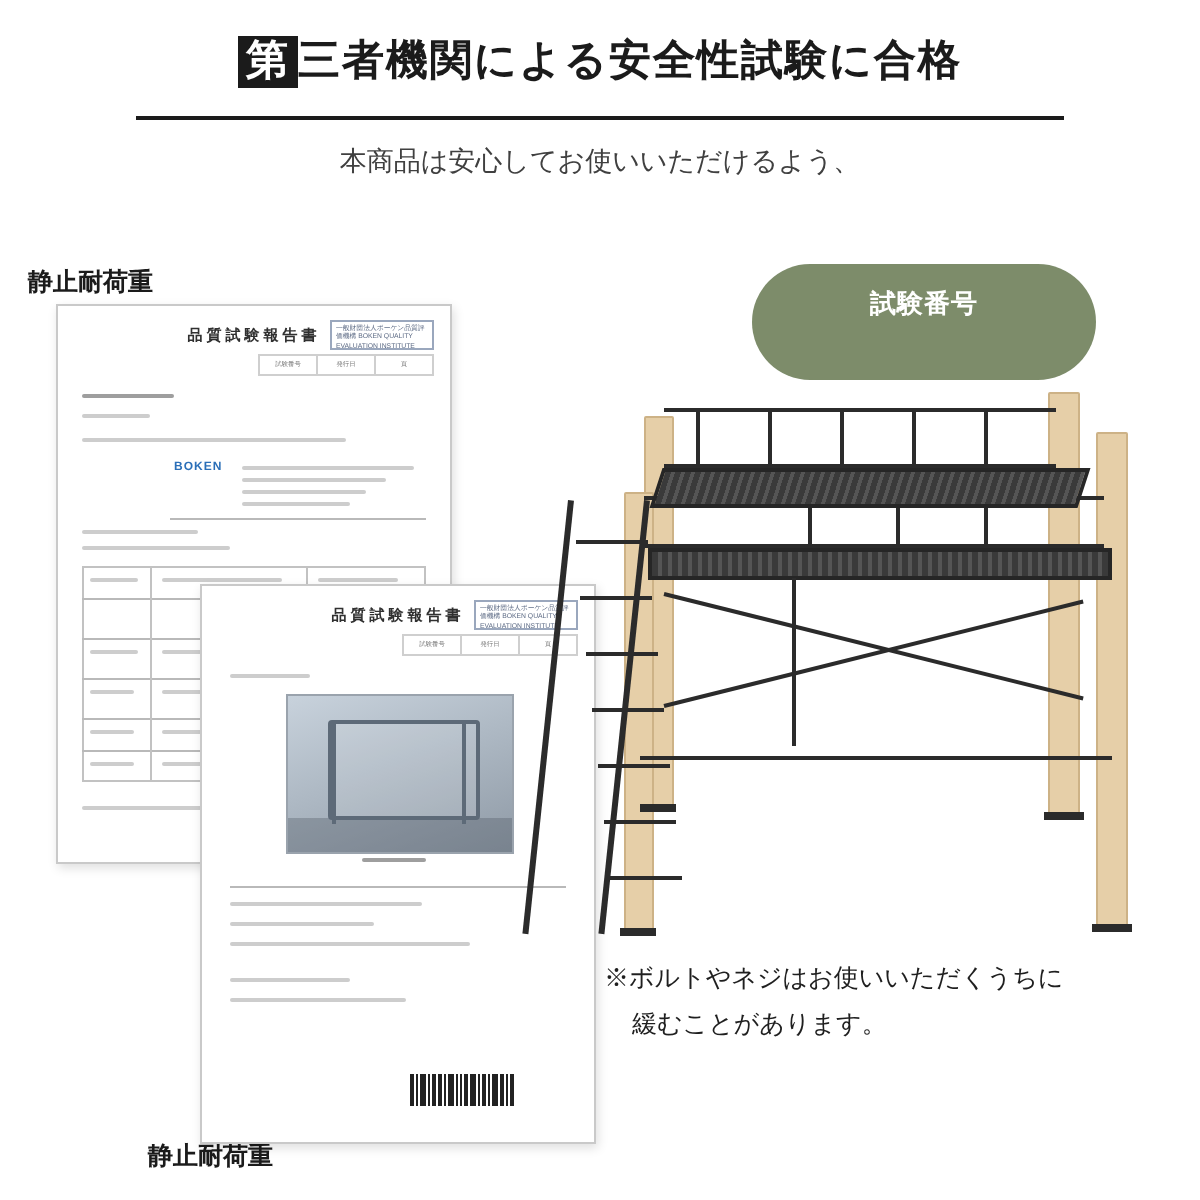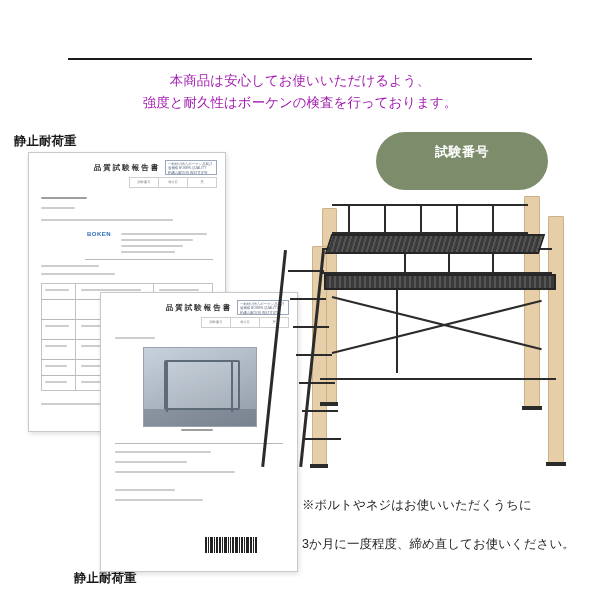--- a/index.html
+++ b/index.html
@@ -53,21 +53,21 @@
 
   
   .lead {
     position: absolute;
     left: 0;
     top: 70px;
     width: 600px;
     text-align: center;
     font-size: 13.5px;
     line-height: 22px;
-    color: #a21caf;
+    color: #404040;
   }
   .lead div {
     white-space: nowrap;
   }
 
   
   .caption {
     position: absolute;
     font-size: 12.5px;
     font-weight: bold;
@@ -265,33 +265,35 @@
 
   
   .note {
     position: absolute;
     left: 302px;
     top: 478px;
     font-size: 12.5px;
     line-height: 23px;
     color: #1f1f1f;
   }
-  .note div { white-space: nowrap; margin-top: 16px; }
+  .note div { white-space: nowrap; }
   .note .indent { padding-left: 14px; }
 </style>
 </head>
 <body>
 
 <div class="page">
 
+  <div class="header">
+    <div class="header-title"><span class="hl">第</span><span>三者機関による安全性試験に合格</span></div>
+  </div>
   <div class="header-rule"></div>
 
   <div class="lead">
     <div>本商品は安心してお使いいただけるよう、</div>
-    <div>強度と耐久性はボーケンの検査を行っております。</div>
   </div>
 
   <div class="caption" id="caption-1">静止耐荷重</div>
   <div class="caption" id="caption-2">静止耐荷重</div>
 
   <div class="doc" id="doc-1">
     <div class="doc-title">品質試験報告書</div>
     <div class="doc-stamp">一般財団法人ボーケン品質評価機構
 BOKEN QUALITY EVALUATION INSTITUTE</div>
     <div class="doc-meta-row">
@@ -437,16 +439,16 @@
     <div class="rail-thin" style="left:19px; top:252px; width:36px;"></div>
 
     <div class="metal" style="left:24px; top:278px; width:18px; height:4px;"></div>
     <div class="metal" style="left:260px; top:276px; width:20px; height:4px;"></div>
     <div class="metal" style="left:34px; top:216px; width:18px; height:4px;"></div>
     <div class="metal" style="left:236px; top:220px; width:20px; height:4px;"></div>
   </div>
 
   <div class="note">
     <div>※ボルトやネジはお使いいただくうちに</div>
-    <div>3か月に一度程度、締め直してお使いください。</div>
+    <div class="indent">緩むことがあります。</div>
   </div>
 
 </div>
 
 </body></html>

